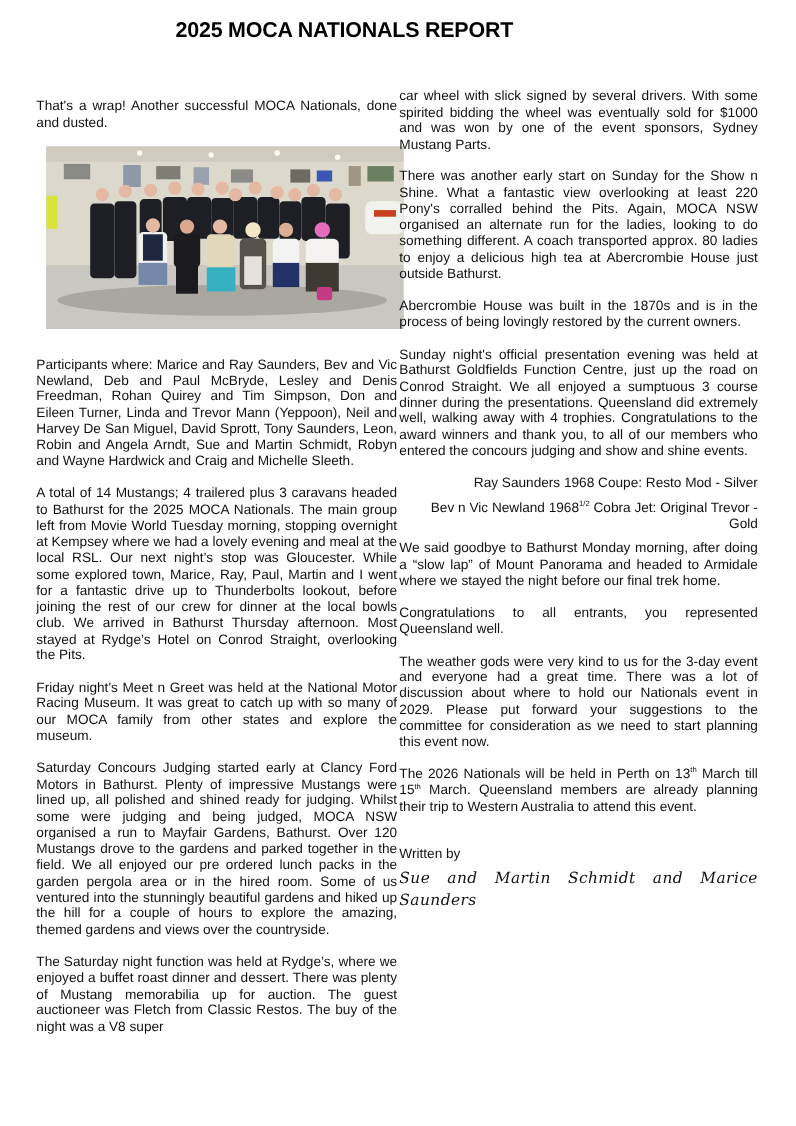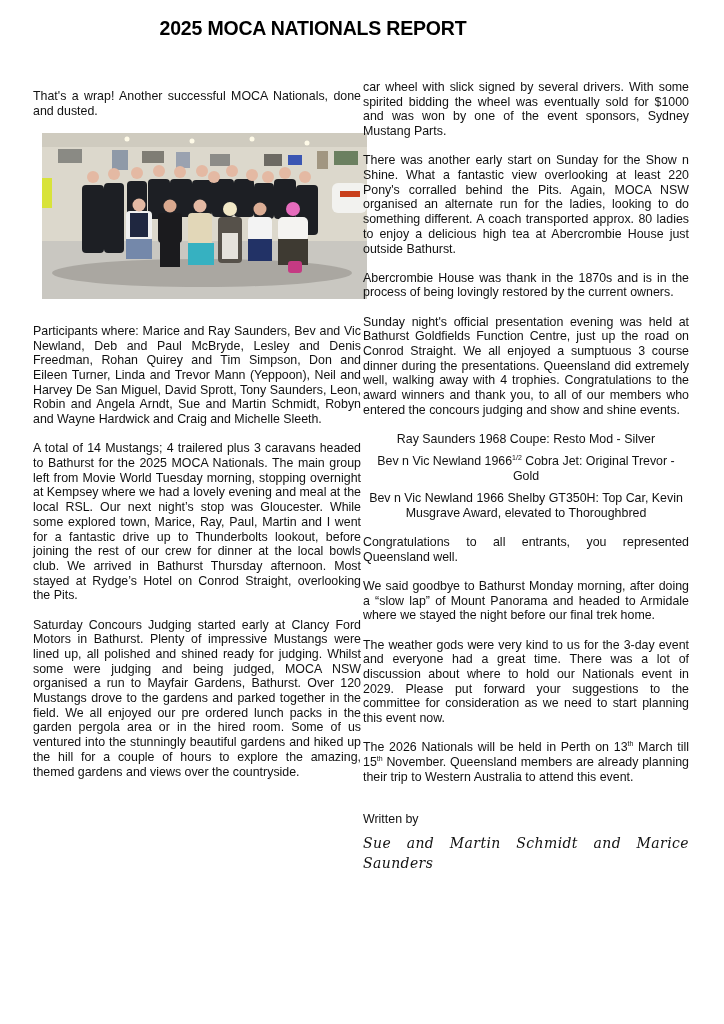--- a/index.html
+++ b/index.html
@@ -32,21 +32,21 @@
     width: 328px;
     font-size: 12.4px;
     line-height: 14.7px;
     text-align: justify;
   }
   .col-left { left: 33px; top: 89px; }
   .col-right { left: 363px; top: 80px; width: 326px; }
   .col p {
     margin: 0 0 14.5px 0;
   }
-  .col p.tight { margin-bottom: 7.5px; text-align: center; }
+  .col p.tight { margin-bottom: 7.5px; text-align: right; }
   .photo {
     width: 325px;
     height: 166px;
     margin: 14px 0 25px 9px;
     position: relative;
     overflow: hidden;
     background: #d8d6cf;
   }
   .photo svg { display: block; }
   .signature {
@@ -143,33 +143,34 @@
       <circle cx="218" cy="76" r="6.5" fill="#dcae96"></circle>
       <rect x="236" y="84" width="30" height="24" rx="5" fill="#f4f3f1"></rect>
       <rect x="236" y="106" width="30" height="26" fill="#3e3a32"></rect>
       <circle cx="251" cy="76" r="7" fill="#e66cbd"></circle>
       <rect x="246" y="128" width="14" height="12" rx="3" fill="#c53a83"></rect>
     </svg>
   </div>
 
   <p>Participants where: Marice and Ray Saunders, Bev and Vic Newland, Deb and Paul McBryde, Lesley and Denis Freedman, Rohan Quirey and Tim Simpson, Don and Eileen Turner, Linda and Trevor Mann (Yeppoon), Neil and Harvey De San Miguel, David Sprott, Tony Saunders, Leon, Robin and Angela Arndt, Sue and Martin Schmidt, Robyn and Wayne Hardwick and Craig and Michelle Sleeth.</p>
   <p>A total of 14 Mustangs; 4 trailered plus 3 caravans headed to Bathurst for the 2025 MOCA Nationals. The main group left from Movie World Tuesday morning, stopping overnight at Kempsey where we had a lovely evening and meal at the local RSL. Our next night’s stop was Gloucester. While some explored town, Marice, Ray, Paul, Martin and I went for a fantastic drive up to Thunderbolts lookout, before joining the rest of our crew for dinner at the local bowls club. We arrived in Bathurst Thursday afternoon. Most stayed at Rydge’s Hotel on Conrod Straight, overlooking the Pits.</p>
+  <p>Friday night's Meet n Greet was held at the National Motor Racing Museum. It was great to catch up with so many of our MOCA family from other states and explore the museum.</p>
   <p>Saturday Concours Judging started early at Clancy Ford Motors in Bathurst. Plenty of impressive Mustangs were lined up, all polished and shined ready for judging. Whilst some were judging and being judged, MOCA NSW organised a run to Mayfair Gardens, Bathurst. Over 120 Mustangs drove to the gardens and parked together in the field. We all enjoyed our pre ordered lunch packs in the garden pergola area or in the hired room.   Some of us ventured into the stunningly beautiful gardens and hiked up the hill for a couple of hours to explore the amazing, themed gardens and views over the countryside.</p>
+  <p>The Saturday night function was held at Rydge’s, where we enjoyed a buffet roast dinner and dessert. There was plenty of Mustang memorabilia up for auction.   The guest auctioneer was Fletch from Classic Restos.  The buy of the night was a V8 super</p>
 </div>
 
 <div class="col col-right">
   <p>car wheel with slick signed by several drivers. With some spirited bidding the wheel was eventually sold for $1000 and was won by one of the event sponsors, Sydney Mustang Parts.</p>
   <p>There was another early start on Sunday for the Show n Shine. What a fantastic view overlooking at least 220 Pony's corralled behind the Pits. Again, MOCA NSW organised an alternate run for the ladies, looking to do something different. A coach transported approx. 80 ladies to enjoy a delicious high tea at Abercrombie House just outside Bathurst.</p>
-  <p>Abercrombie House was thank in the 1870s and is in the process of being lovingly restored by the current owners.</p>
+  <p>Abercrombie House was built in the 1870s and is in the process of being lovingly restored by the current owners.</p>
   <p>Sunday night's official presentation evening was held at Bathurst Goldfields Function Centre, just up the road on Conrod Straight. We all enjoyed a sumptuous 3 course dinner during the presentations. Queensland did extremely well, walking away with 4 trophies. Congratulations to the award winners and thank you, to all of our members who entered the concours judging and show and shine events.</p>
 
   <p class="tight">Ray Saunders 1968 Coupe: Resto Mod - Silver</p>
-  <p class="tight"><span>Bev n Vic Newland 1966</span><sup>1/2</sup><span> Cobra Jet: Original Trevor - Gold</span></p>
-  <p class="tight" style="margin-bottom:14.5px">Bev n Vic Newland 1966 Shelby GT350H: Top Car, Kevin Musgrave Award, elevated to Thoroughbred</p>
+  <p class="tight"><span>Bev n Vic Newland 1968</span><sup>1/2</sup><span> Cobra Jet: Original Trevor - Gold</span></p>
 
+  <p>We said goodbye to Bathurst Monday morning, after doing a “slow lap” of Mount Panorama and headed to Armidale where we stayed the night before our final trek home.</p>
   <p>Congratulations to all entrants, you represented Queensland well.</p>
-  <p>We said goodbye to Bathurst Monday morning, after doing a “slow lap” of Mount Panorama and headed to Armidale where we stayed the night before our final trek home.</p>
   <p>The weather gods were very kind to us for the 3-day event and everyone had a great time. There was a lot of discussion about where to hold our Nationals event in 2029. Please put forward your suggestions to the committee for consideration as we need to start planning this event now.</p>
-  <p><span>The 2026 Nationals will be held in Perth on 13</span><sup>th</sup><span> March till 15</span><sup>th</sup><span> November. Queensland members are already planning their trip to Western Australia to attend this event.</span></p>
+  <p><span>The 2026 Nationals will be held in Perth on 13</span><sup>th</sup><span> March till 15</span><sup>th</sup><span> March. Queensland members are already planning their trip to Western Australia to attend this event.</span></p>
 
   <p style="margin-top:28px; margin-bottom:6px;">Written by</p>
   <div class="signature">Sue and Martin Schmidt and Marice Saunders</div>
 </div>
 
 </body></html>

